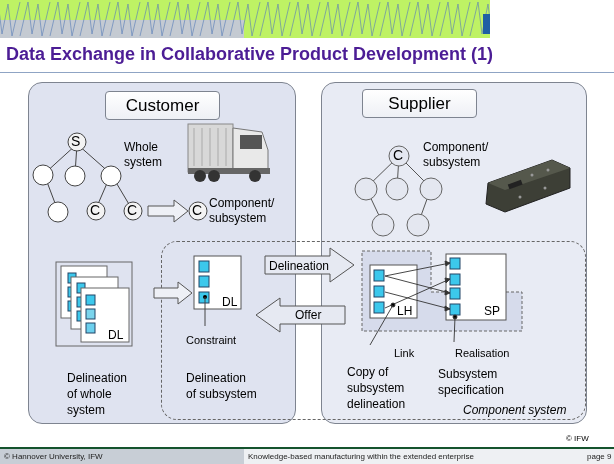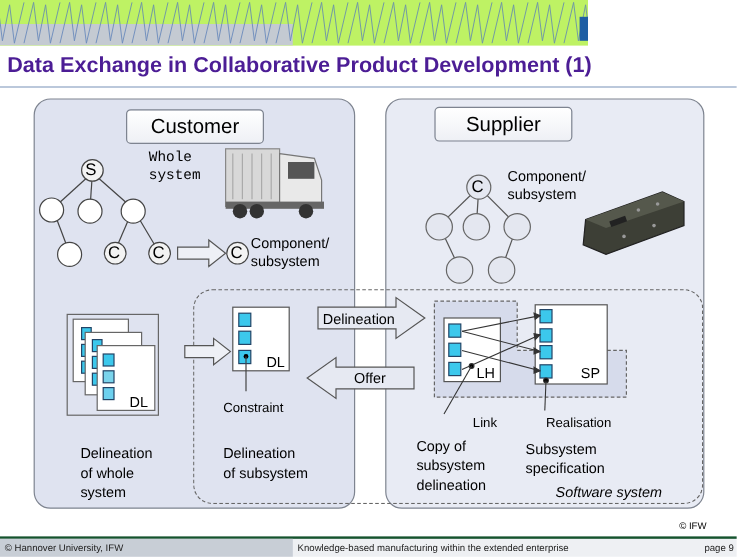--- a/index.html
+++ b/index.html
@@ -192,21 +192,21 @@
     <line x1="455" y1="317" x2="454" y2="342"></line>
   </g>
 </svg>
 
 <div class="txt" style="left:71px;top:134px;font-size:14px;">S</div>
 <div class="txt" style="left:90px;top:203px;font-size:14px;">C</div>
 <div class="txt" style="left:127px;top:203px;font-size:14px;">C</div>
 <div class="txt" style="left:192px;top:203px;font-size:14px;">C</div>
 <div class="txt" style="left:393px;top:148px;font-size:14px;">C</div>
 
-<div class="txt" style="left:124px;top:124px;font-family:Liberation Mono, monospace;">
+<div class="txt" style="left:124px;top:140px;">
   <div>Whole</div>
   <div>system</div>
 </div>
 <div class="txt" style="left:209px;top:196px;">
   <div>Component/</div>
   <div>subsystem</div>
 </div>
 <div class="txt" style="left:423px;top:140px;">
   <div>Component/</div>
   <div>subsystem</div>
@@ -237,21 +237,21 @@
 
 <div class="txt" style="left:347px;top:364px;line-height:16px;">
   <div>Copy of</div>
   <div>subsystem</div>
   <div>delineation</div>
 </div>
 <div class="txt" style="left:438px;top:366px;line-height:16px;">
   <div>Subsystem</div>
   <div>specification</div>
 </div>
-<div class="txt italic" style="left:463px;top:403px;">Software system</div>
+<div class="txt italic" style="left:463px;top:403px;">Component system</div>
 
 <div class="txt" style="left:566px;top:431px;font-size:8px;">© IFW</div>
 
 <div class="footer">
   <div class="footer-left"></div>
   <div class="ftxt" style="left:4px;">© Hannover University, IFW</div>
   <div class="ftxt" style="left:248px;">Knowledge-based manufacturing within the extended enterprise</div>
   <div class="ftxt" style="left:587px;">page 9</div>
 </div>
 

